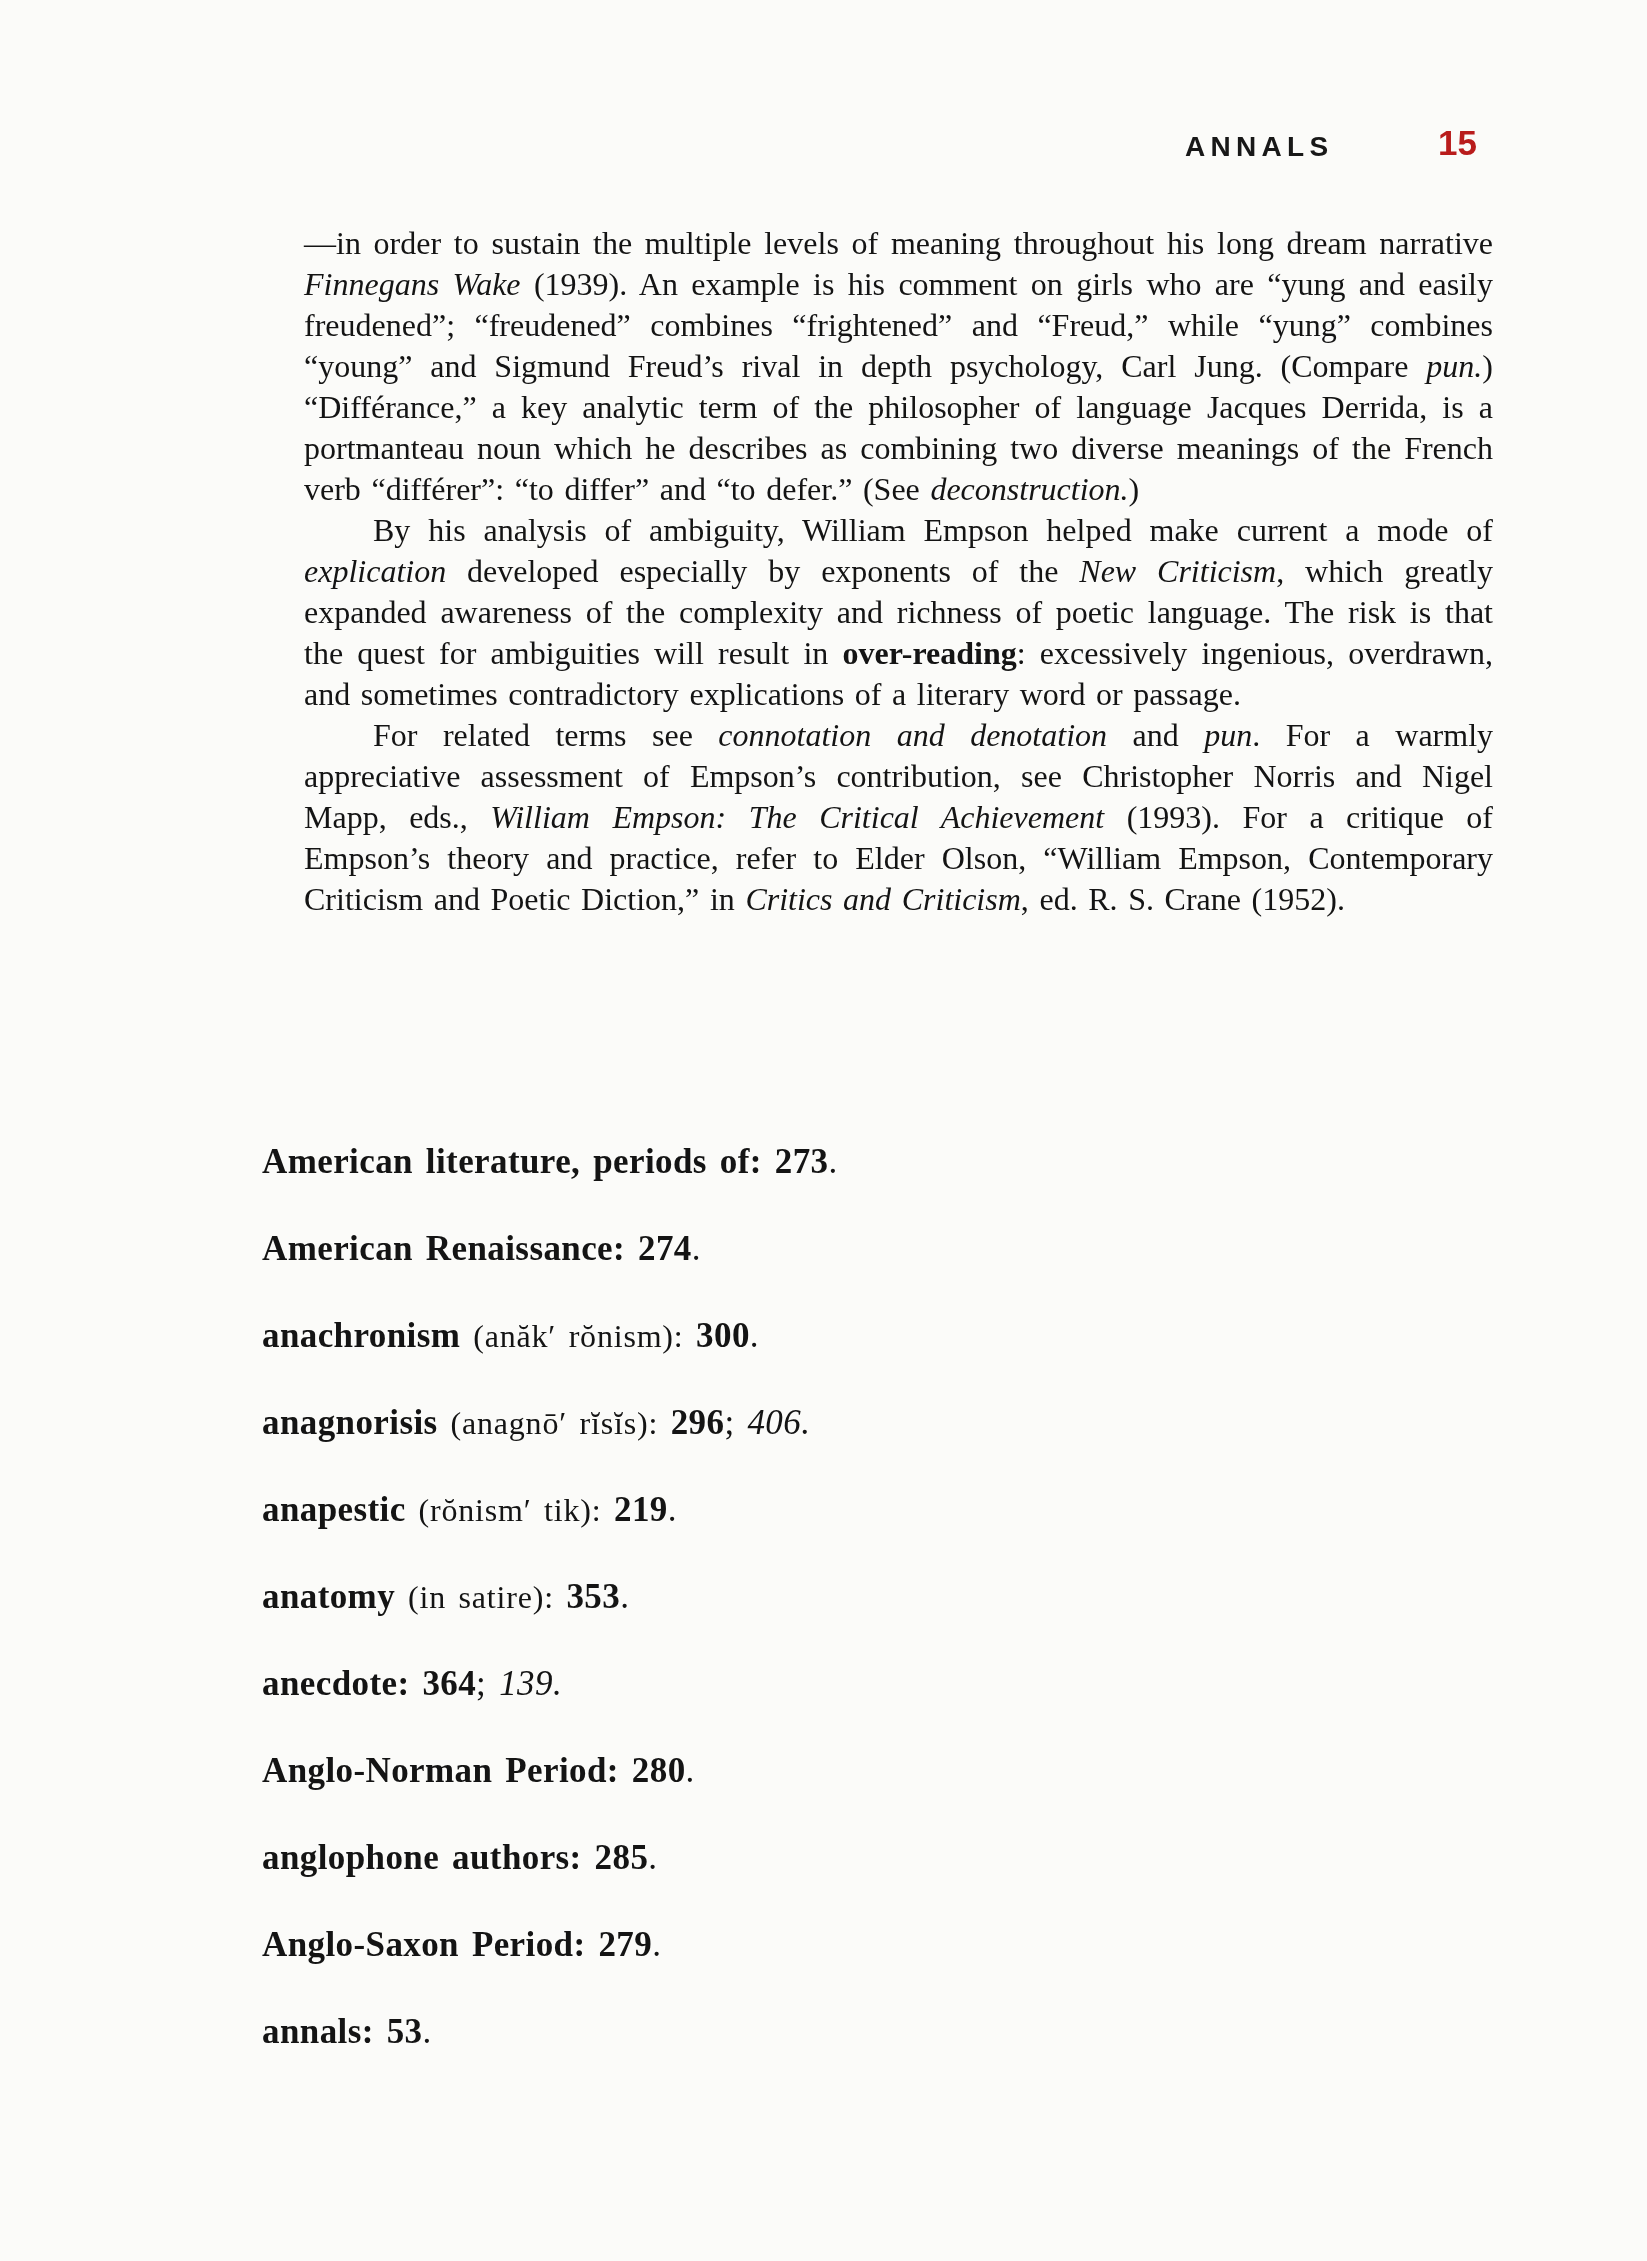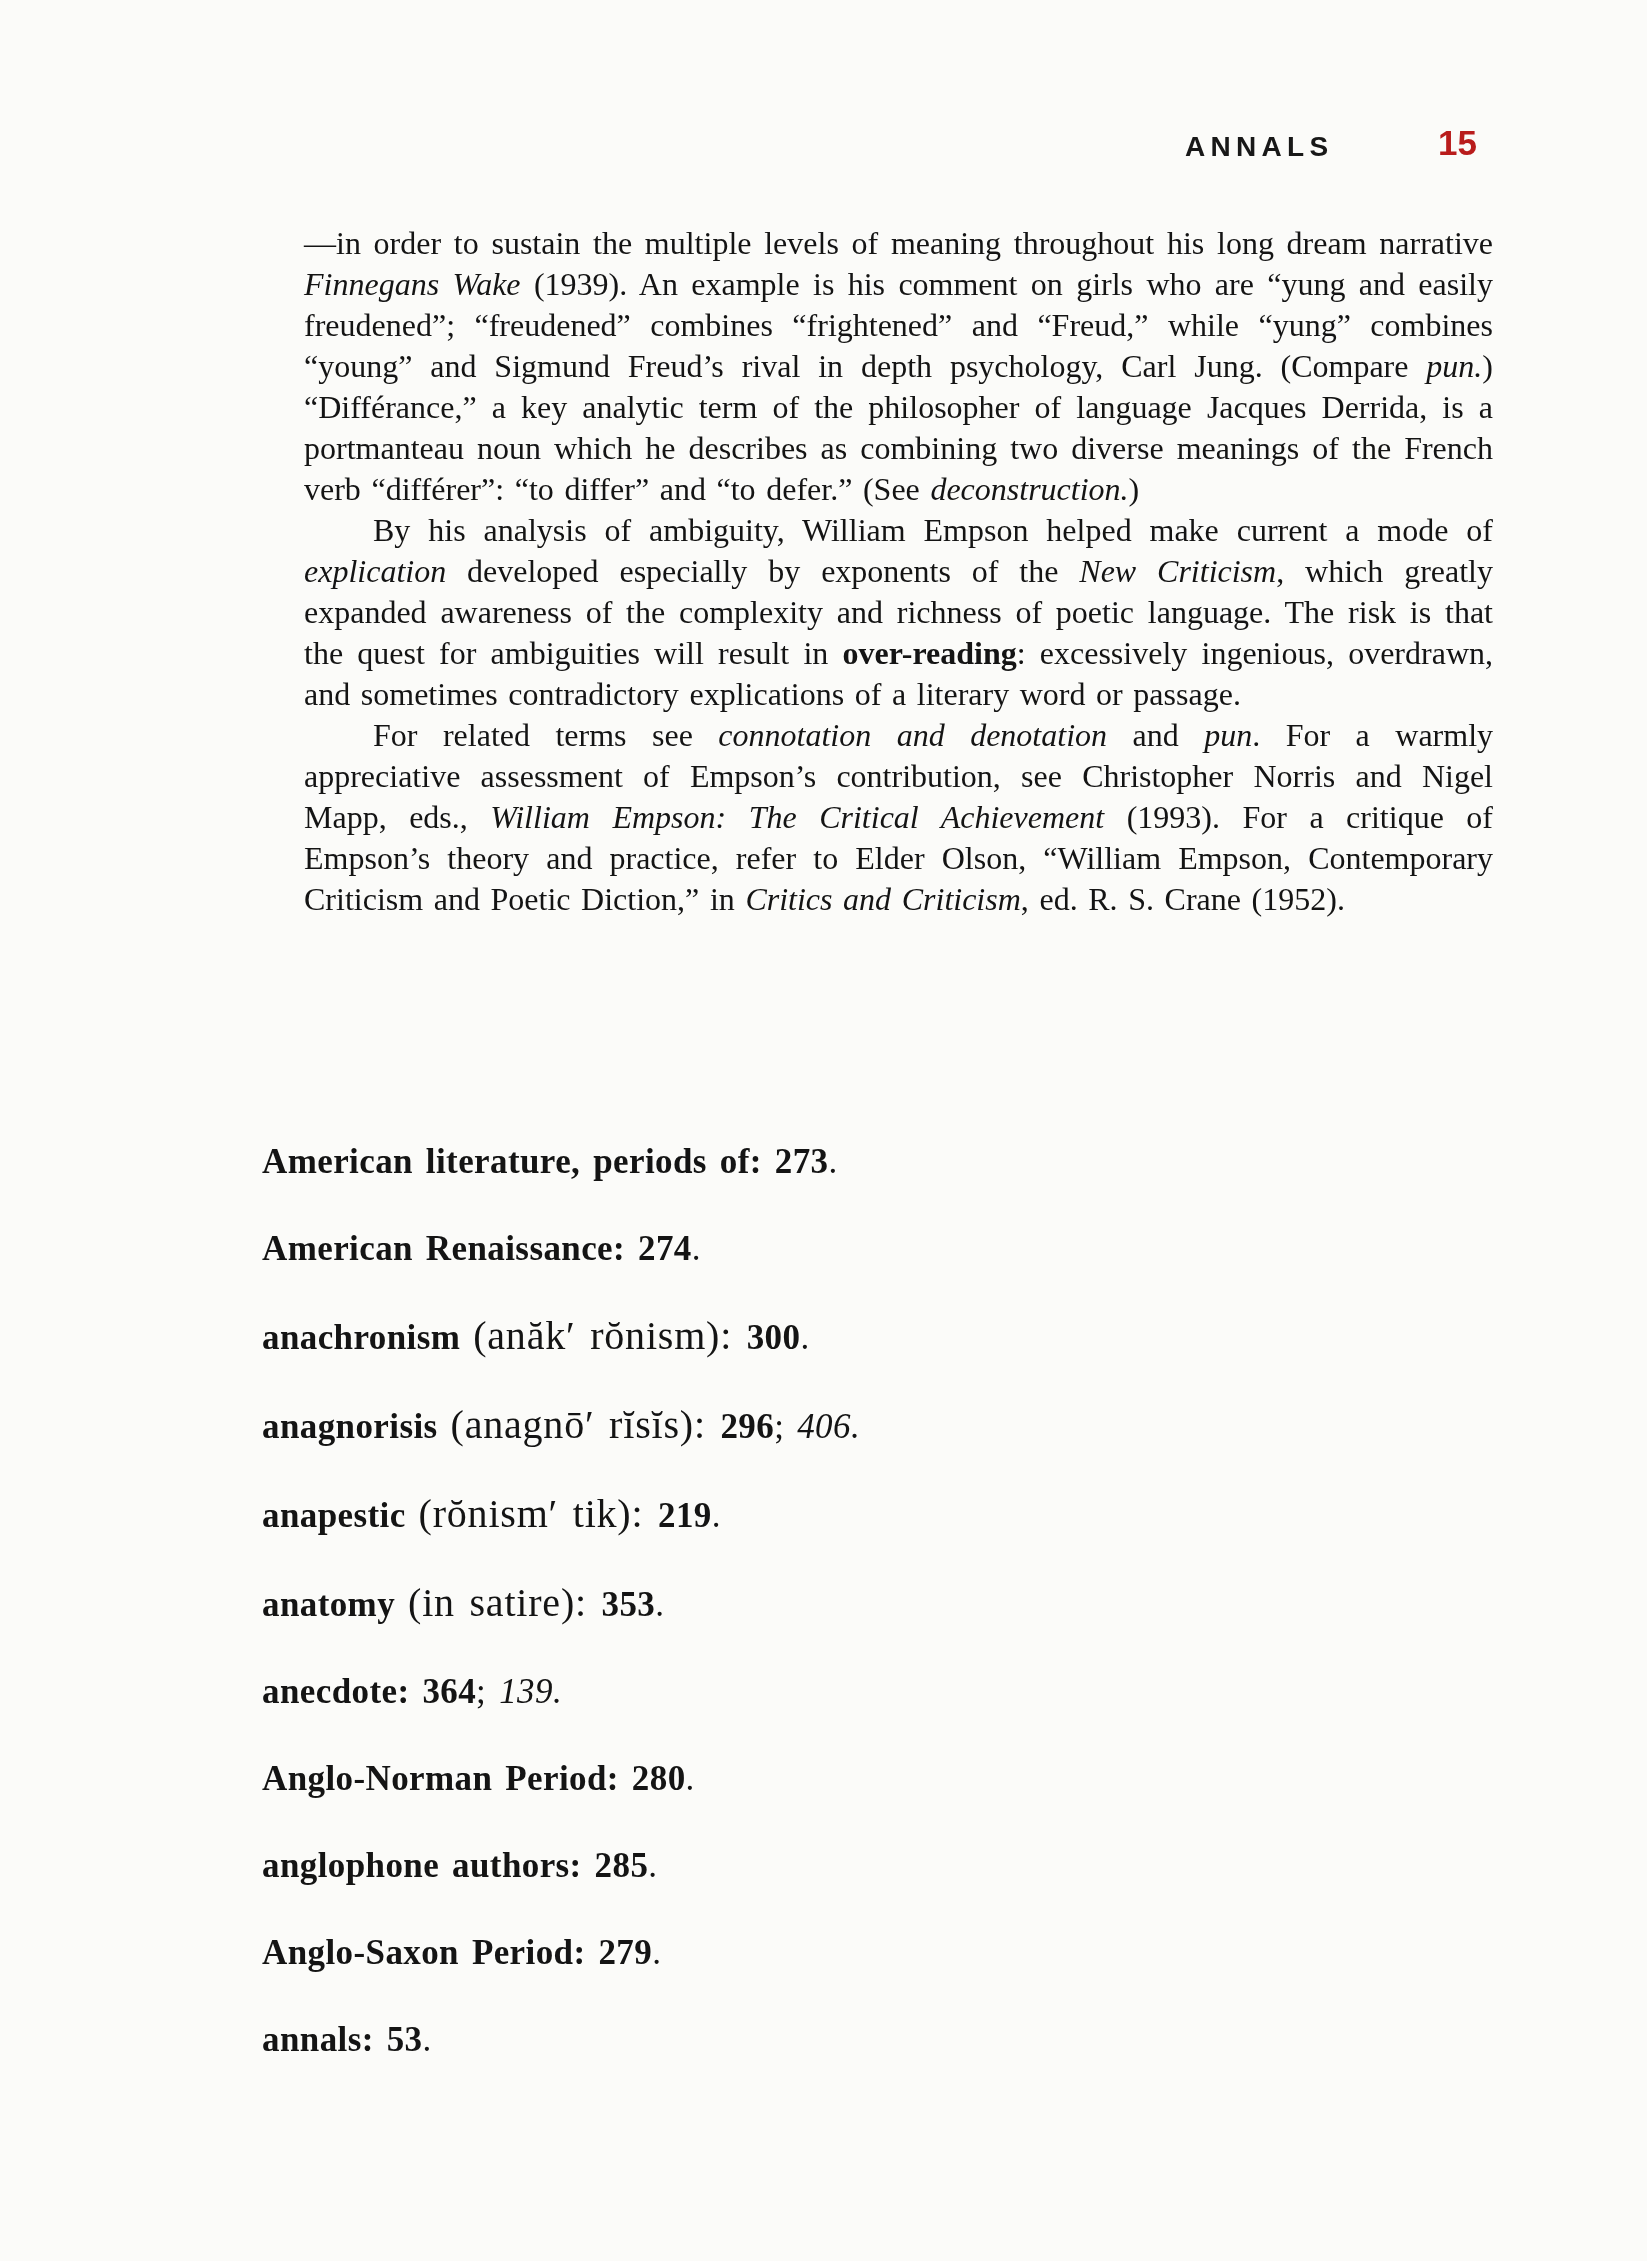--- a/index.html
+++ b/index.html
@@ -59,21 +59,21 @@
   .entry {
     font-size:35px;
     line-height:44px;
     margin-bottom:43px;
     letter-spacing:0.4px;
     word-spacing:3.8px;
     white-space:nowrap;
   }
   .bd { font-weight:700;text-align:center; }
   .it { font-style:italic; }
-  .pron { font-size:40px; letter-spacing:0.8px; }
+  .pron { font-size:32px; letter-spacing:0.8px; }
 </style>
 </head>
 <body>
 
 <div class="page">
   <span class="running-head">ANNALS</span>
   <span class="folio">15</span>
 
   <main class="body-block">
       <div class="para"><span>—in order to sustain the multiple levels of meaning throughout his long dream narrative </span><span class="it">Finnegans Wake</span><span> (1939). An example is his comment on girls who are “yung and easily freudened”; “freudened” combines “frightened” and “Freud,” while “yung” combines “young” and Sigmund Freud’s rival in depth psychology, Carl Jung. (Compare </span><span class="it">pun.</span><span>) “Différance,” a key analytic term of the philosopher of language Jacques Derrida, is a portmanteau noun which he describes as combining two diverse meanings of the French verb “différer”: “to differ” and “to defer.” (See </span><span class="it">deconstruction.</span><span>)</span></div>

